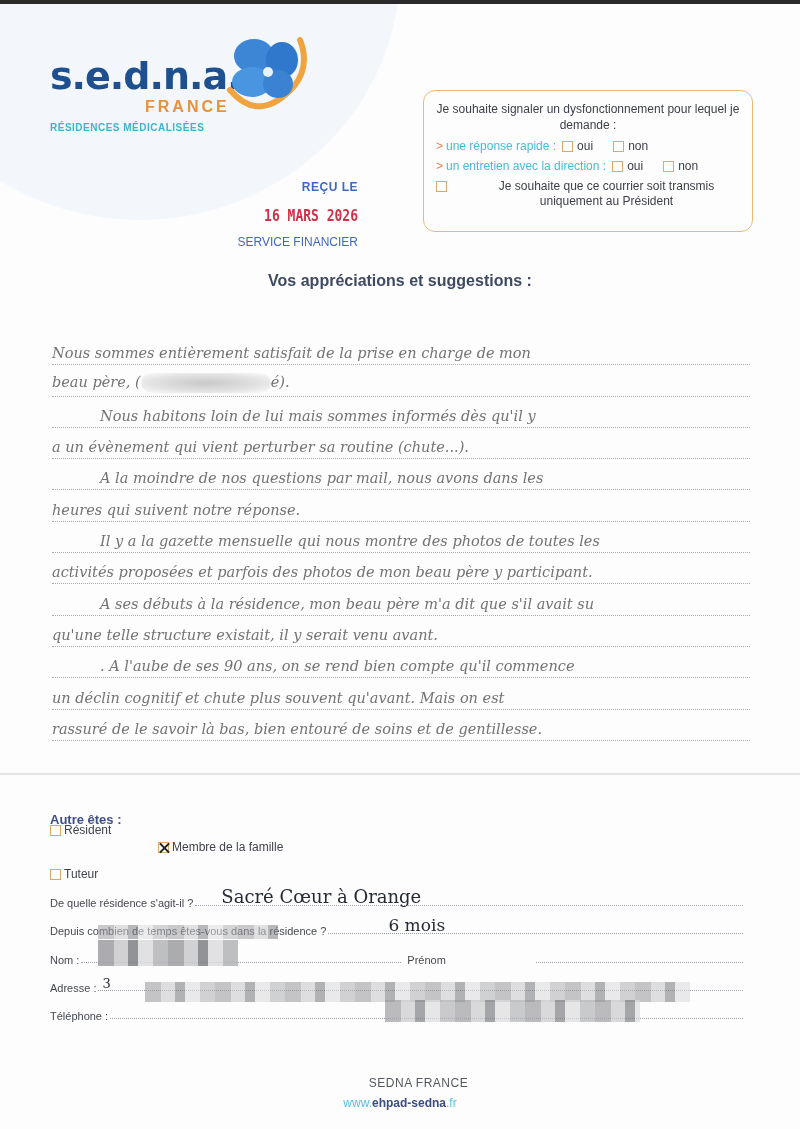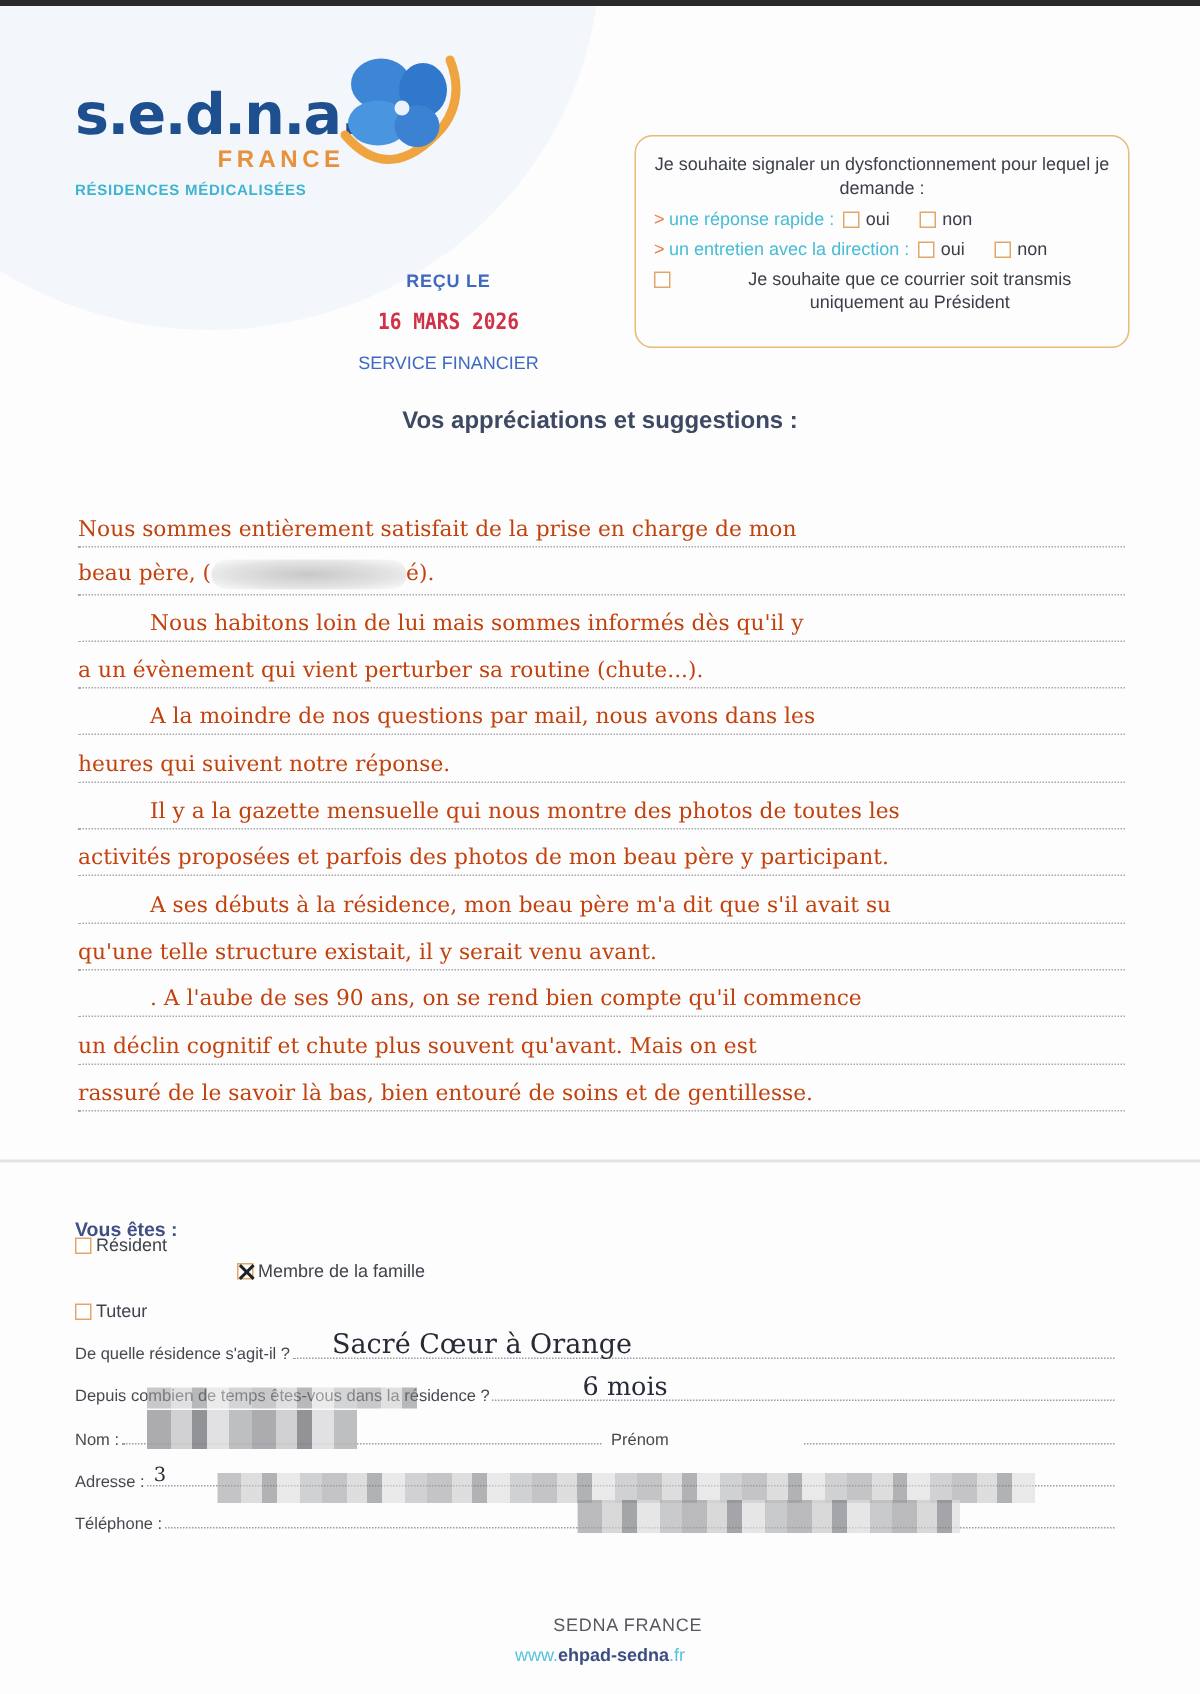--- a/index.html
+++ b/index.html
@@ -21,31 +21,31 @@
   .dys .intro { line-height: 16px; }
   .dys .row { display: flex; align-items: center; margin-top: 6px; white-space: nowrap; }
   .dys .arrow { color: #ef7a42; margin-right: 3px; }
   .dys .opt { color: #46bcd7; }
   .cb { display: inline-block; width: 11px; height: 11px; border: 1px solid #e1a66a; margin: 0 4px 0 6px; background: #fff; vertical-align: middle; }
   .dys .row .spacer { width: 14px; }
   .dys .pres { display: flex; margin-top: 6px; line-height: 15px; gap: 20px; }
   .dys .pres .cb { margin: 2px 6px 0 0; flex-shrink: 0; }
 
   
-  .stamp { position: absolute; left: 224px; top: 180px; width: 150px; text-align: center; color: #3f69c0; }
+  .stamp { position: absolute; left: 208px; top: 180px; width: 150px; text-align: right; color: #3f69c0; }
   .stamp .recu { font-size: 12px; font-weight: bold; letter-spacing: 0.5px; }
   .stamp .date { margin-top: 14px; color: #d03048; font-family: "DejaVu Sans Mono", monospace; font-weight: bold; font-size: 13px; transform: scaleY(1.15); }
   .stamp .service { margin-top: 12px; font-size: 12px; }
 
   .section-title { position: absolute; left: 0; width: 800px; top: 272px; text-align: center; font-weight: bold; font-size: 16px; color: #3e4a63; }
 
   
   .lines { position: absolute; left: 52px; top: 334px; width: 698px; }
   .line { position: relative; height: 31.3px; border-bottom: 1px dotted #a9aab0; }
-  .line .hw { position: absolute; left: 0; bottom: 3px; font-family: "DejaVu Serif", serif; font-size: 14.5px; color: #c2410c; white-space: nowrap; }
+  .line .hw { position: absolute; left: 0; bottom: 3px; font-family: "DejaVu Serif", serif; font-style: italic; font-size: 14.5px; color: #737373; white-space: nowrap; }
   .line .hw.indent { left: 48px; }
   .blur { display: inline-block; width: 130px; height: 20px; background: radial-gradient(ellipse at center, #c8c8c8 0%, #e3e3e3 60%, rgba(240,240,240,0) 100%); vertical-align: middle; border-radius: 10px; }
 
   .divider { position: absolute; left: 0; top: 773px; width: 800px; height: 2px; background: #e3e3e6; }
 
   
   .vous { position: absolute; left: 50px; top: 812px; font-weight: bold; font-size: 13px; color: #3f4f85; }
   .choice { position: absolute; font-size: 12px; color: #40434c; display: flex; align-items: center; white-space: nowrap; }
   .choice .cb { margin: 0 3px 0 0; }
   .cb.checked { position: relative; }
@@ -157,21 +157,21 @@
     <div class="line">
         <span class="hw">un déclin cognitif et chute plus souvent qu'avant. Mais on est</span>
       </div>
     <div class="line">
         <span class="hw">rassuré de le savoir là bas, bien entouré de soins et de gentillesse.</span>
       </div>
   </div>
 
   <div class="divider"></div>
 
-  <div class="vous">Vous êtes :</div>
+  <div class="vous">Autre êtes :</div>
 
   <div class="choice" style="left:50px; top:823px;align-items:center;">
     <span class="cb"></span>
     <span>Résident</span>
   </div>
   <div class="choice" style="left:158px; top:840px;">
     <span class="cb checked"></span>
     <span>Membre de la famille</span>
   </div>
   <div class="choice" style="left:50px; top:867px;">

